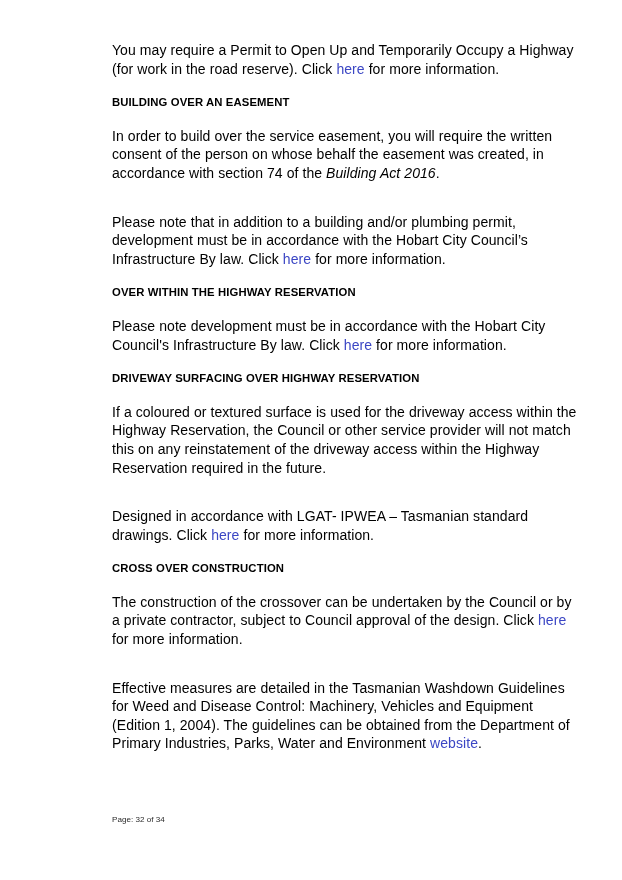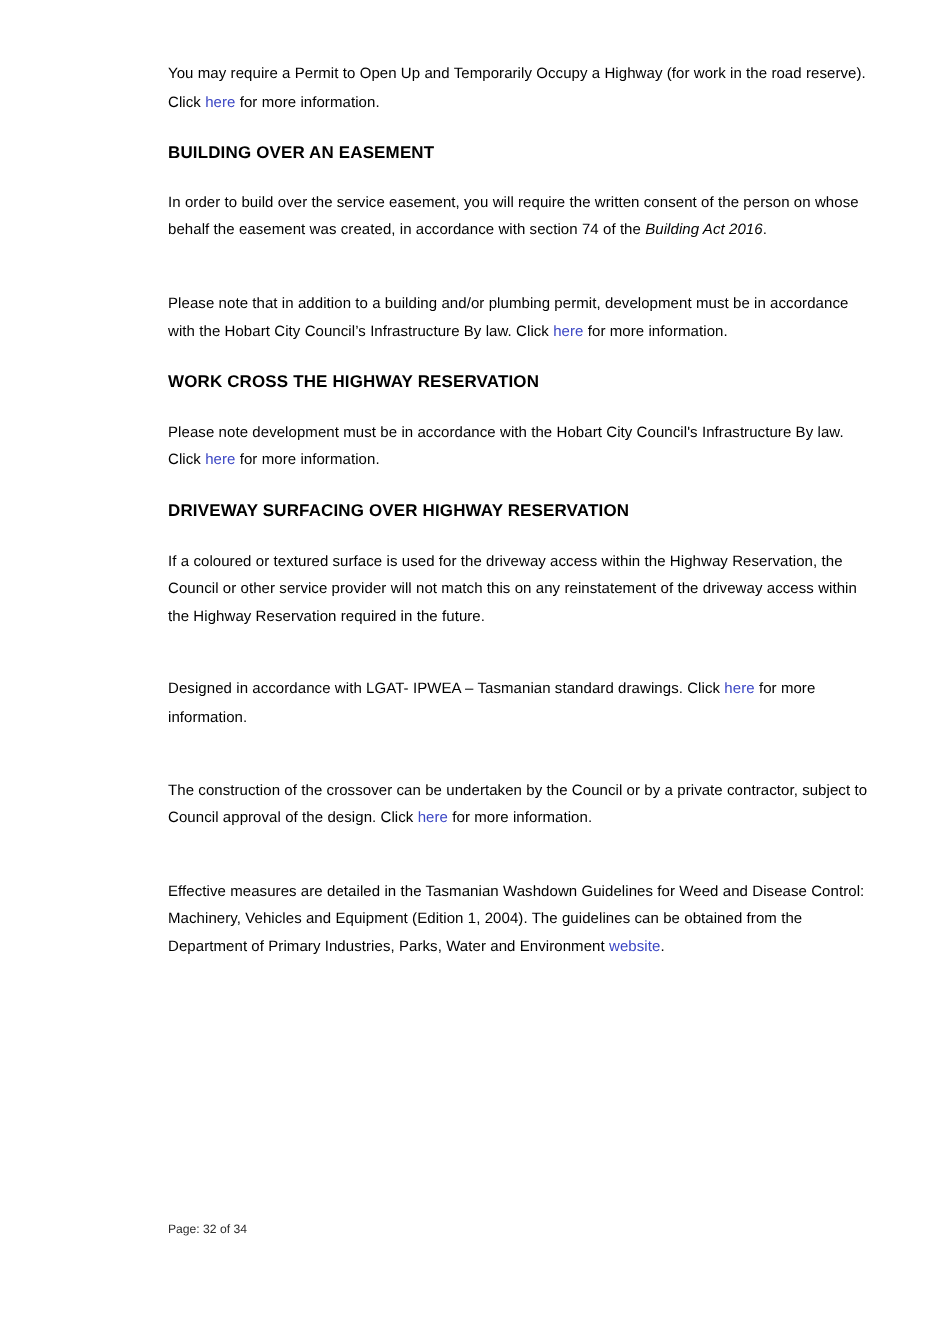--- a/index.html
+++ b/index.html
@@ -25,21 +25,21 @@
     overflow: hidden;
   }
   .content {
     position: absolute;
     left: 112px;
     top: 41px;
     width: 470px;
   }
   p.body-text {
     margin: 0 0 0 0;
-    font-size: 10px;
+    font-size: 14px;
     line-height: 18.6px;
     text-align: left;
     color: #000000;
     letter-spacing: 0.005em;
   }
   h2.section-heading {
     margin: 0;
     font-size: 11.3px;
     line-height: 18.6px;
     font-weight: bold;
@@ -77,31 +77,32 @@
   <div class="content">
       <p class="body-text block"><span>You may require a Permit to Open Up and Temporarily Occupy a Highway (for work in the road reserve). Click </span><a class="doclink" href="#" style="color: rgb(59, 70, 196);">here</a><span> for more information.</span></p>
       <div class="gap-para-to-heading"></div>
       <h2 class="section-heading block">BUILDING OVER AN EASEMENT</h2>
       <div class="gap-heading-to-para"></div>
       <p class="body-text block"><span>In order to build over the service easement, you will require the written consent of the person on whose behalf the easement was created, in accordance with section 74 of the </span><em class="italic-title">Building Act 2016</em><span>.</span></p>
       <div class="gap-para-to-heading"></div>
       <div class="gap-heading-to-para"></div>
       <p class="body-text block"><span>Please note that in addition to a building and/or plumbing permit, development must be in accordance with the Hobart City Council’s Infrastructure By law. Click </span><a class="doclink" href="#" style="color: rgb(59, 70, 196);">here</a><span> for more information.</span></p>
       <div class="gap-para-to-heading"></div>
-      <h2 class="section-heading block">WORK CROSS THE HIGHWAY RESERVATION</h2>
+      <h2 class="section-heading block">OVER WITHIN THE HIGHWAY RESERVATION</h2>
       <div class="gap-heading-to-para"></div>
       <p class="body-text block"><span>Please note development must be in accordance with the Hobart City Council's Infrastructure By law. Click </span><a class="doclink" href="#" style="color: rgb(59, 70, 196);">here</a><span> for more information.</span></p>
       <div class="gap-para-to-heading"></div>
       <h2 class="section-heading block">DRIVEWAY SURFACING OVER HIGHWAY RESERVATION</h2>
       <div class="gap-heading-to-para"></div>
       <p class="body-text block"><span>If a coloured or textured surface is used for the driveway access within the Highway Reservation, the Council or other service provider will not match this on any reinstatement of the driveway access within the Highway Reservation required in the future.</span></p>
       <div class="gap-para-to-heading"></div>
       <div class="gap-heading-to-para"></div>
       <p class="body-text block"><span>Designed in accordance with LGAT- IPWEA – Tasmanian standard drawings. Click </span><a class="doclink" href="#" style="color: rgb(59, 70, 196);">here</a><span> for more information.</span></p>
       <div class="gap-para-to-heading"></div>
+      <h2 class="section-heading block">CROSS OVER CONSTRUCTION</h2>
       <div class="gap-heading-to-para"></div>
       <p class="body-text block"><span>The construction of the crossover can be undertaken by the Council or by a private contractor, subject to Council approval of the design. Click </span><a class="doclink" href="#" style="color: rgb(59, 70, 196);">here</a><span> for more information.</span></p>
       <div class="gap-para-to-heading"></div>
       <div class="gap-heading-to-para"></div>
       <p class="body-text block"><span>Effective measures are detailed in the Tasmanian Washdown Guidelines for Weed and Disease Control: Machinery, Vehicles and Equipment (Edition 1, 2004). The guidelines can be obtained from the Department of Primary Industries, Parks, Water and Environment </span><a class="doclink" href="#" style="color: rgb(59, 70, 196);">website</a><span>.</span></p>
     </div>
   <div class="footer">
     <span>Page: 32 of 34</span>
   </div>
 </div>

